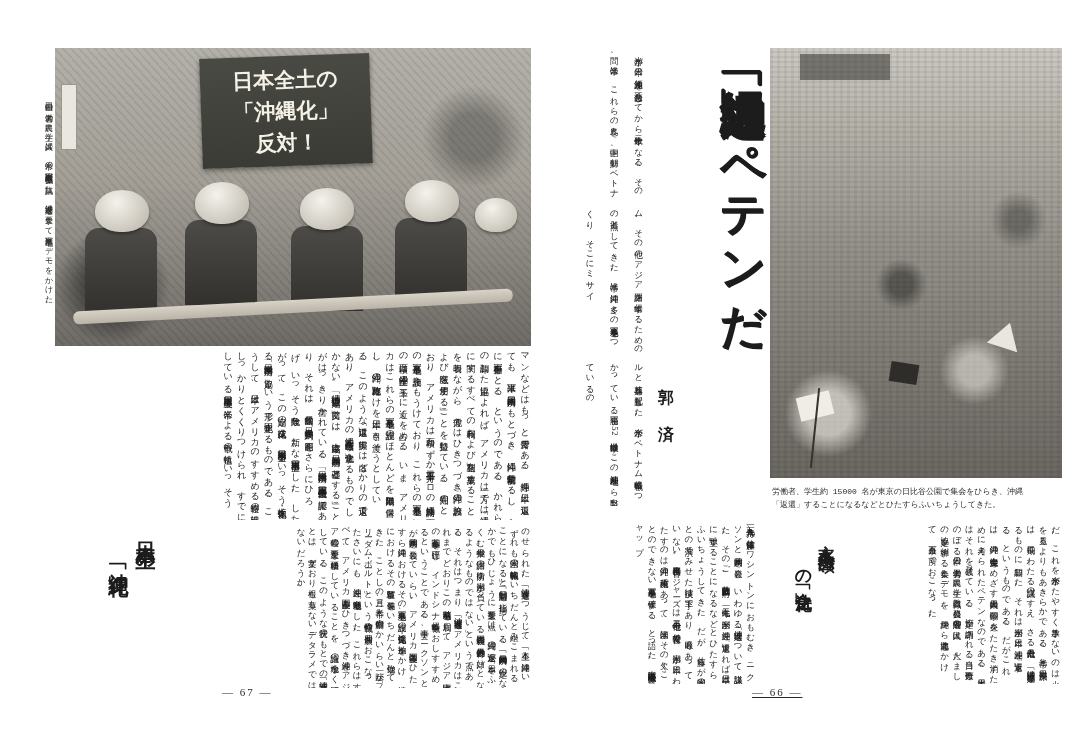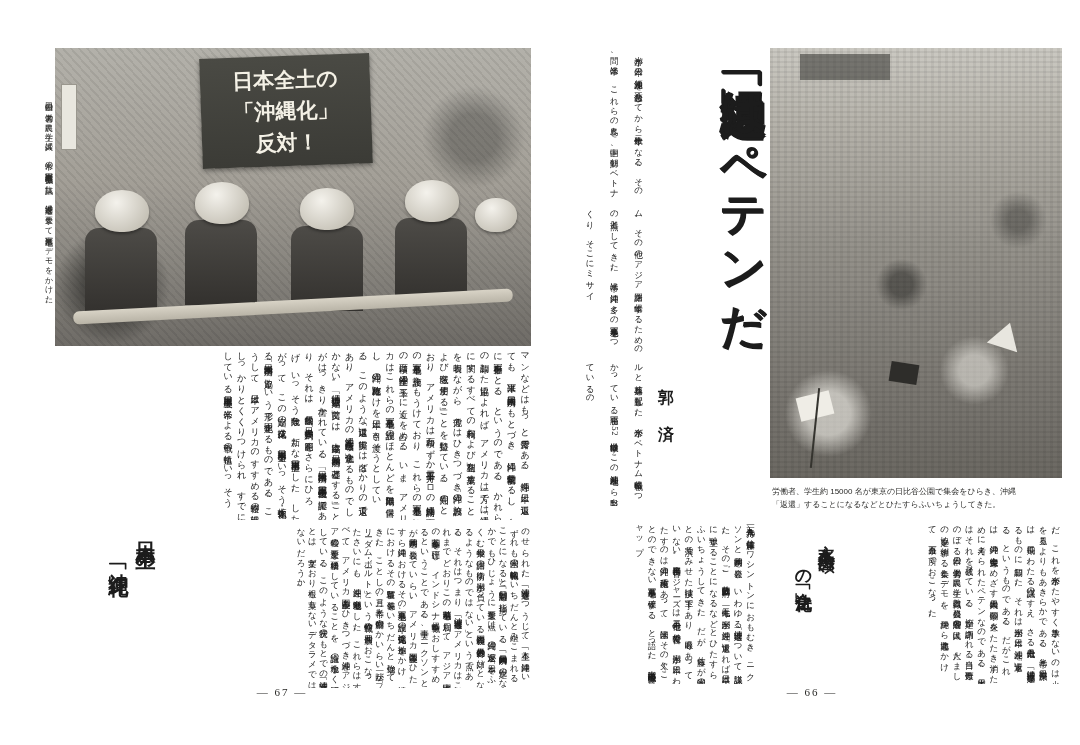--- a/index.html
+++ b/index.html
@@ -37,21 +37,21 @@
   .signpost{position:absolute;left:6px;top:36px;width:14px;height:64px;background:#e9e7df;border:1px solid #9a978e;}
   #caption-left{
     left:26px;top:96px;width:28px;height:252px;font-size:8px;line-height:1.6;color:#2a2a28;
   }
   #body-upper-left{left:55px;top:346px;width:476px;height:174px;font-size:9px;line-height:1.5;}
   #heading-left{left:58px;top:526px;width:102px;height:160px;font-weight:bold;
     font-family:"Liberation Sans","DejaVu Sans",sans-serif;}
   #heading-left .h1{font-size:20px;letter-spacing:3px;}
   #heading-left .h2{font-size:20px;padding-top:30px;letter-spacing:2px;margin-left:6px;}
   #body-lower-left{left:162px;top:522px;width:369px;height:166px;font-size:8.5px;line-height:1.32;}
-  .pagenum{font-size:11px;letter-spacing:2px;text-align:center;color:#2a2a28;
+  .pagenum{font-size:11px;letter-spacing:2px;text-align:left;color:#2a2a28;
     font-family:"Liberation Serif","DejaVu Serif",serif;}
   #pagenum-left{left:222px;top:686px;width:120px;}
   
   #lede{left:565px;top:50px;width:86px;}
   .lede-band{writing-mode:vertical-rl;text-orientation:mixed;height:148px;width:86px;
     font-size:8.5px;line-height:2.85;letter-spacing:.6px;margin-bottom:6px;overflow:hidden;}
   #title-right{left:655px;top:54px;width:112px;height:478px;
     font-size:46px;font-weight:900;line-height:1.04;letter-spacing:1px;
     font-family:"Liberation Sans","DejaVu Sans",sans-serif;padding-right:0;
     text-shadow:1px 1px 0 #1c1c1c;}
@@ -69,30 +69,30 @@
       linear-gradient(#cbc9c2 0%, #b5b2aa 18%, #96938c 45%, #7d7a74 75%, #6b6862 100%);
   }
   .flag{position:absolute;}
   #flag-a{left:28px;bottom:60px;width:34px;height:24px;background:#efede6;transform:rotate(-14deg);}
   #flag-b{left:120px;bottom:95px;width:28px;height:20px;background:#2e2d2a;transform:rotate(9deg);}
   #flag-c{right:40px;bottom:130px;width:0;height:0;border-left:16px solid transparent;
     border-right:16px solid transparent;border-bottom:26px solid #e8e6df;transform:rotate(18deg);}
   #flagpole-a{left:44px;bottom:10px;width:2px;height:80px;background:#35342f;transform:rotate(6deg);}
   #stage{left:30px;top:6px;width:90px;height:26px;background:rgba(50,49,45,.55);position:absolute;}
   #caption-right{left:772px;top:486px;width:286px;height:28px;font-size:8px;line-height:1.6;color:#2a2a28;
-    font-family:Liberation Sans, sans-serif;}
+    font-family:Liberation Mono, monospace;}
   #body-right{left:565px;top:520px;width:497px;height:164px;display:flex;
     flex-direction:row-reverse;justify-content:flex-start;gap:9px;}
   #body-right .col-a{width:215px;height:164px;font-size:8.5px;line-height:1.45;}
   #heading-right{width:72px;height:160px;padding-top:12px;font-weight:bold;
     font-family:"Liberation Sans","DejaVu Sans",sans-serif;}
   #heading-right .h1{font-size:17px;letter-spacing:2px;}
   #heading-right .h2{font-size:17px;padding-top:26px;margin-left:4px;letter-spacing:1px;}
   #body-right .col-b{width:184px;height:164px;font-size:8.5px;line-height:1.45;}
-  #pagenum-right{left:752px;top:686px;width:120px;}
+  #pagenum-right{left:752px;top:686px;width:120px;text-decoration:underline;}
 </style>
 </head>
 <body>
 
 <div id="spread">
 
   <div>
 
     <div id="caption-left" class="abs v txt">山口県の労働者、農民、学生、婦人は、米帝の岩国軍事基地拡張に抗議し、沖縄返還を要求して米軍基地にデモをかけた。</div>
 

